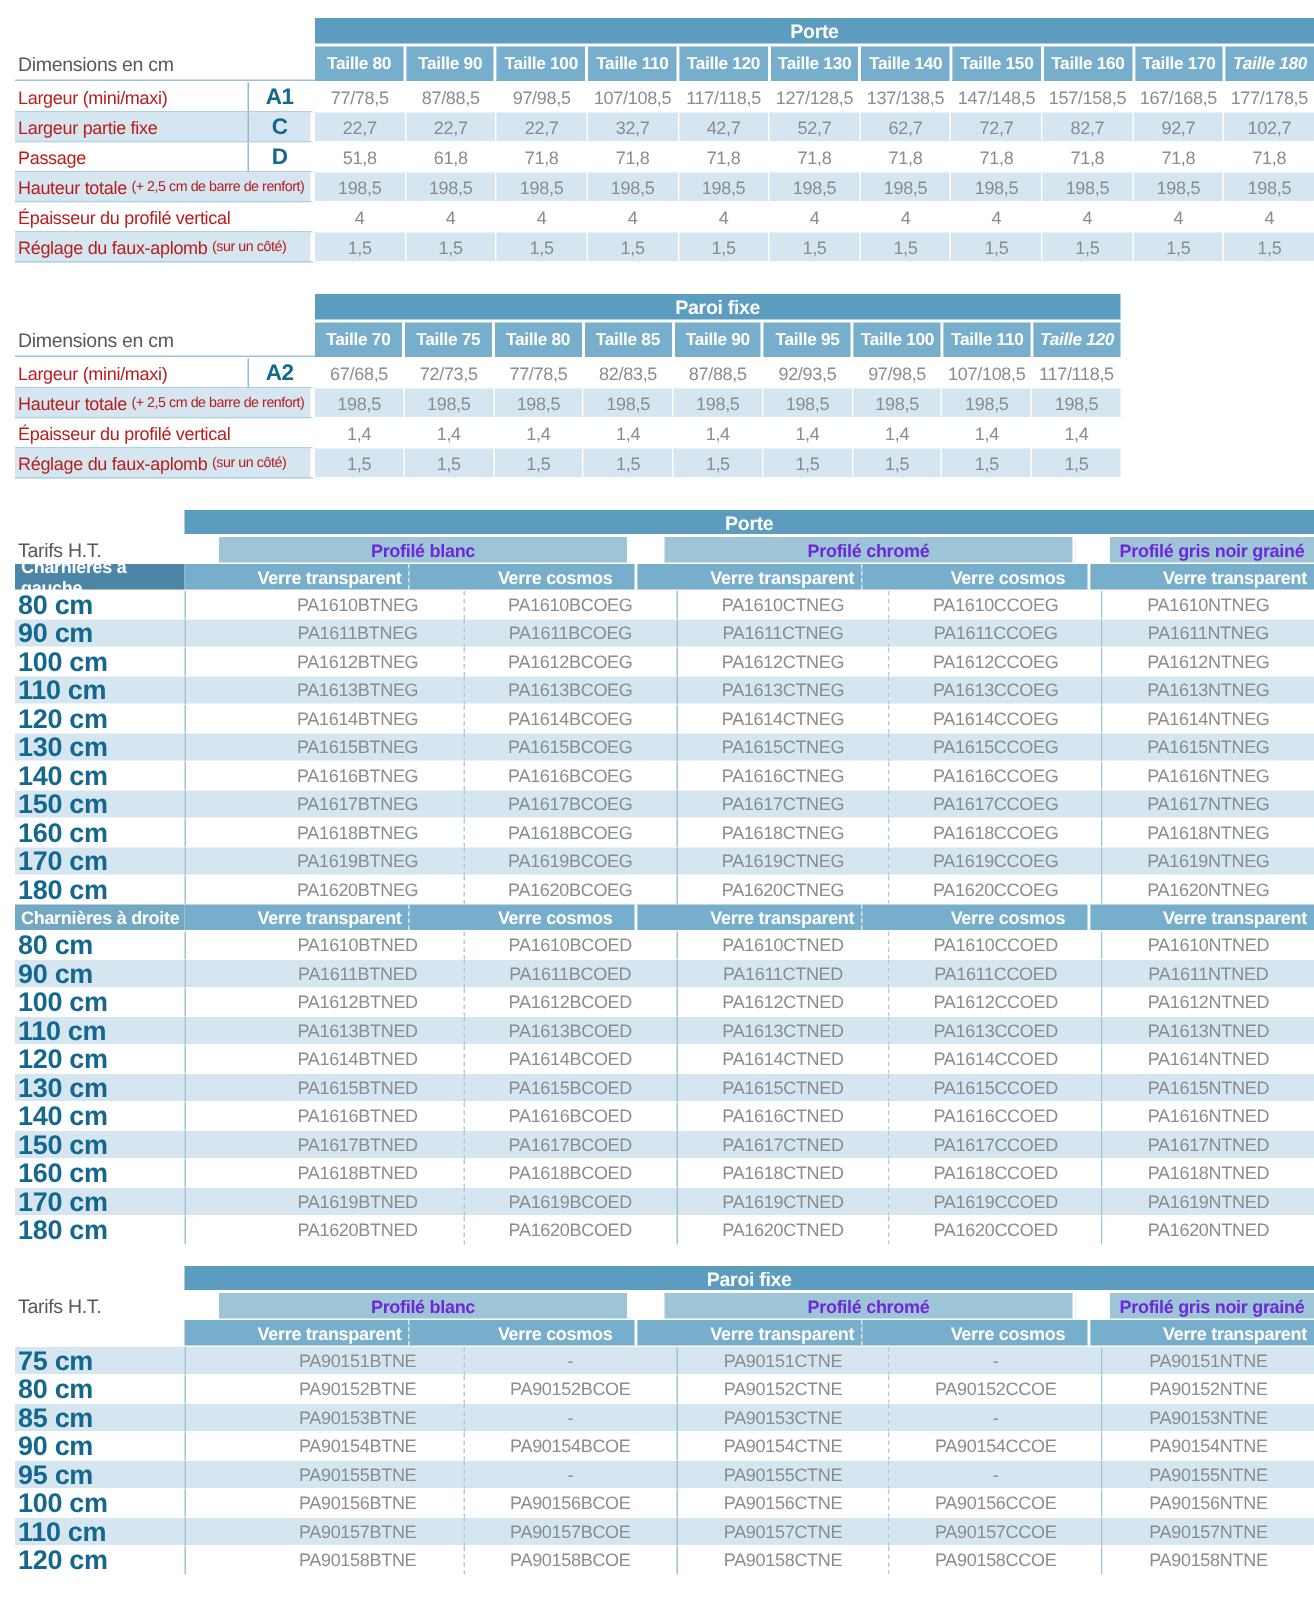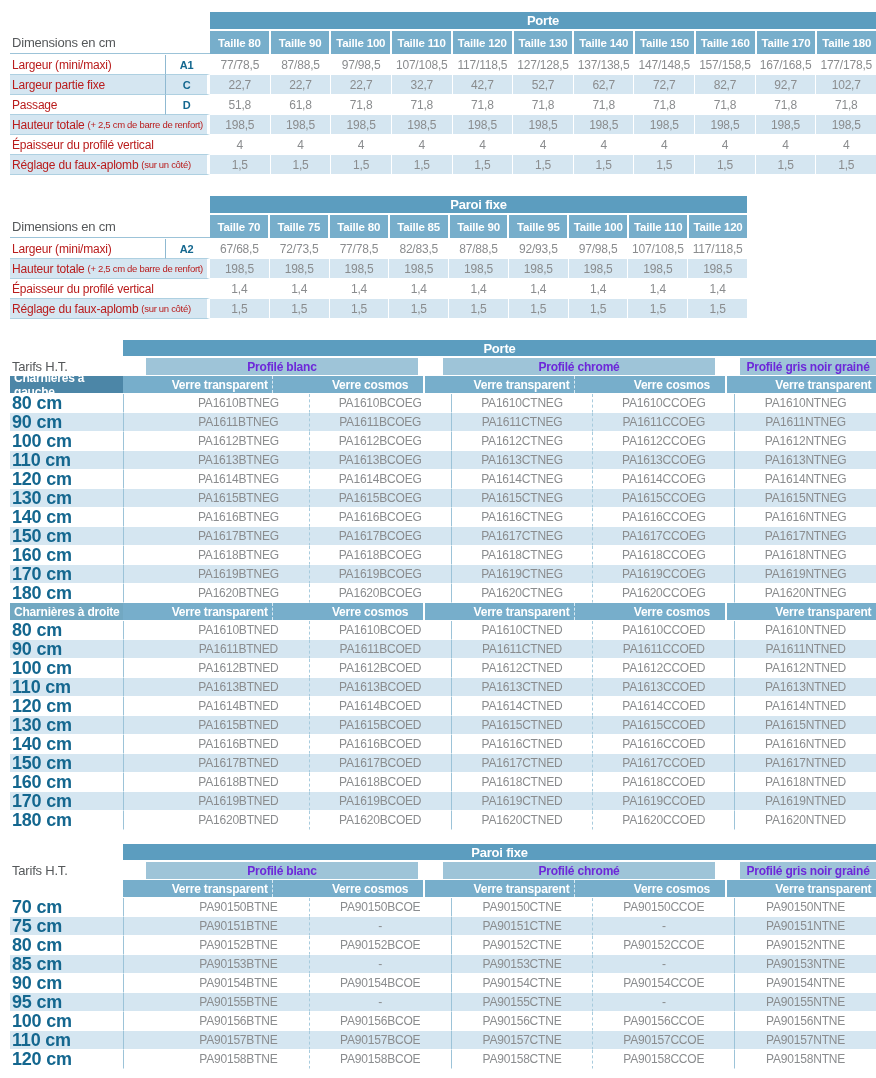--- a/index.html
+++ b/index.html
@@ -17,30 +17,30 @@
   
   .dim-table{margin-bottom:21px;}
   .dim-0{width:866px;}
   .dim-1{width:737px;}
   .dim-table .band{margin-left:200px;}
   .dim-head-row{display:flex;height:23px;margin-bottom:1px;}
   .dim-corner{width:200px;box-sizing:border-box;display:flex;align-items:flex-end;
               padding:0 0 3px 2px;color:#55585a;font-size:13px;border-bottom:1px solid #9cc3d8;}
   .taille-cell{flex:1;background:#77aecb;color:#fff;font-weight:bold;font-size:11.5px;
                border-right:2px solid #fff;}
-  .taille-cell:last-child{border-right:none;}
+  .taille-cell:last-child{border-right:none;font-style:italic;}
   .dim-row{display:flex;height:20px;}
   .lbl{width:155px;box-sizing:border-box;display:flex;align-items:center;padding-left:2px;
        background:var(--bg);border-bottom:1px solid #aed0e1;color:#b91c1c;font-weight:normal;
        font-size:12px;white-space:nowrap;overflow:hidden;}
   .lbl.wide{width:200px;border-right:3px solid #fff;}
   .lbl-note{font-size:9.5px;margin-left:3px;letter-spacing:-0.3px;}
   .ltr{width:45px;box-sizing:border-box;display:flex;align-items:center;justify-content:center;
        background:var(--bg);border-left:1px solid #8fb9d1;border-right:3px solid #fff;
-       border-bottom:1px solid #aed0e1;color:#14678f;font-weight:bold;font-size:11px;}
+       border-bottom:1px solid #aed0e1;color:#14678f;font-weight:bold;font-size:15px;}
   .val{flex:1;background:var(--bg);border-right:1px solid #fff;border-bottom:1px solid #fff;
        color:#8a8c8e;font-size:12px;}
   .val:last-child{border-right:none;}
 
   
   .tarif{width:866px;}
   .tarif-0{margin-bottom:14px;}
   .tarif .band{height:16px;margin-left:0;}
   .tarif-head{display:flex;}
   .tarif-corner{width:113px;box-sizing:border-box;display:flex;align-items:flex-end;
@@ -485,28 +485,20 @@
         </div>
       </div>
       <div class="verre-row">
         <div class="section-label section-none"></div>
         <div class="verre-cell cellc inner">Verre transparent</div>
         <div class="verre-cell cellc group">Verre cosmos</div>
         <div class="verre-cell cellc inner">Verre transparent</div>
         <div class="verre-cell cellc group">Verre cosmos</div>
         <div class="verre-cell cellc ">Verre transparent</div>
       </div>
-      <div class="tarif-row even">
-        <div class="size-cell">70 cm</div>
-        <div class="code-cell cellc first inner">PA90150BTNE</div>
-        <div class="code-cell cellc group">PA90150BCOE</div>
-        <div class="code-cell cellc inner">PA90150CTNE</div>
-        <div class="code-cell cellc group">PA90150CCOE</div>
-        <div class="code-cell cellc">PA90150NTNE</div>
-      </div>
       <div class="tarif-row odd">
         <div class="size-cell">75 cm</div>
         <div class="code-cell cellc first inner">PA90151BTNE</div>
         <div class="code-cell cellc group">-</div>
         <div class="code-cell cellc inner">PA90151CTNE</div>
         <div class="code-cell cellc group">-</div>
         <div class="code-cell cellc">PA90151NTNE</div>
       </div>
       <div class="tarif-row even">
         <div class="size-cell">80 cm</div>

